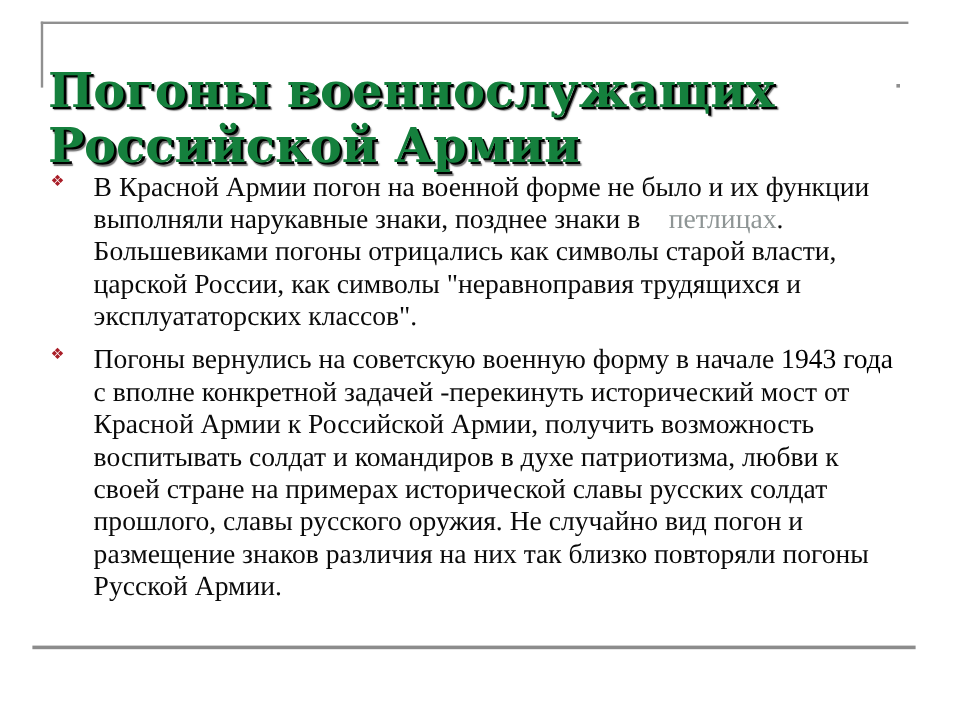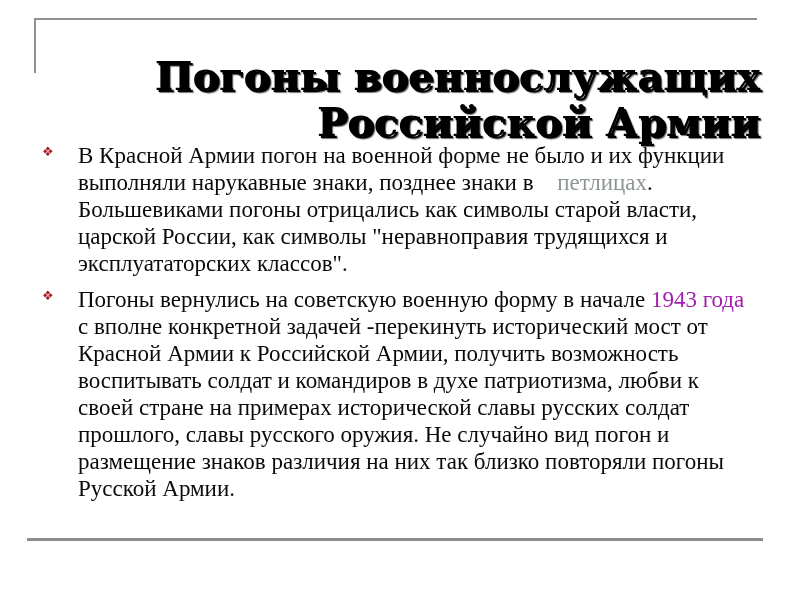--- a/index.html
+++ b/index.html
@@ -37,26 +37,26 @@
     top: 70px;
     width: 3px;
     height: 3px;
     background: #8f8f8f;
   }
   .title {
     position: absolute;
     left: 40px;
     top: 26px;
     width: 720px;
-    text-align: right;
+    text-align: left;
     font-family: "DejaVu Serif", "Liberation Serif", serif;
     font-weight: bold;
     font-size: 40px;
     line-height: 46px;
-    color: #000000;
+    color: #15803d;
     text-shadow: 2px 2px 0 #000000, 3px 3px 1px rgba(0,0,0,0.55);
     letter-spacing: 0px;
     white-space: nowrap;
   }
   .title span { display: block; }
   .content {
     position: absolute;
     left: 40px;
     top: 142px;
     width: 716px;
@@ -78,21 +78,21 @@
   .bullet-glyph {
     position: absolute;
     left: 2px;
     top: 3px;
     font-size: 13px;
     line-height: 13px;
     color: #a91e28;
     font-family: "DejaVu Sans", sans-serif;
   }
   .hyperlink {
-    color: #a21caf;
+    color: #000000;
     text-decoration: none;
     cursor: pointer;
   }
   .hyperlink-visited {
     color: #8e9595;
     text-decoration: none;
     cursor: pointer;
     margin-left: 18px;
   }
   .bottom-rule {

